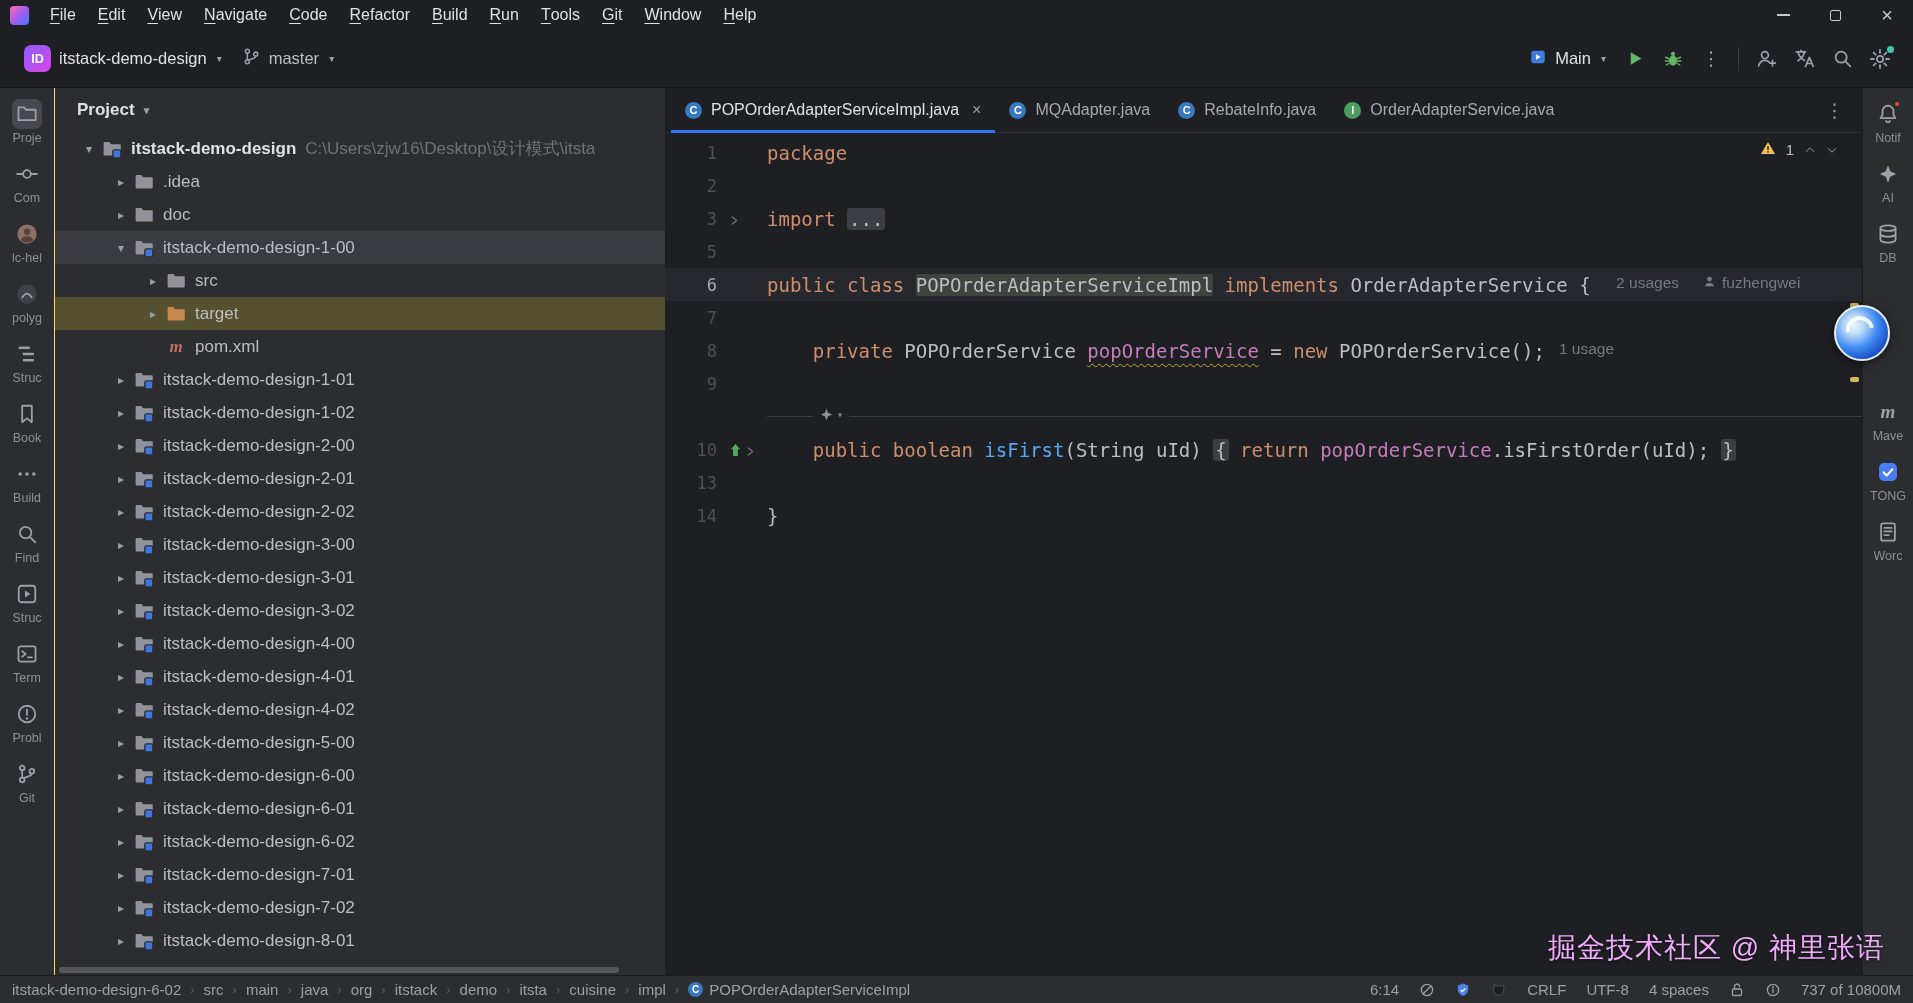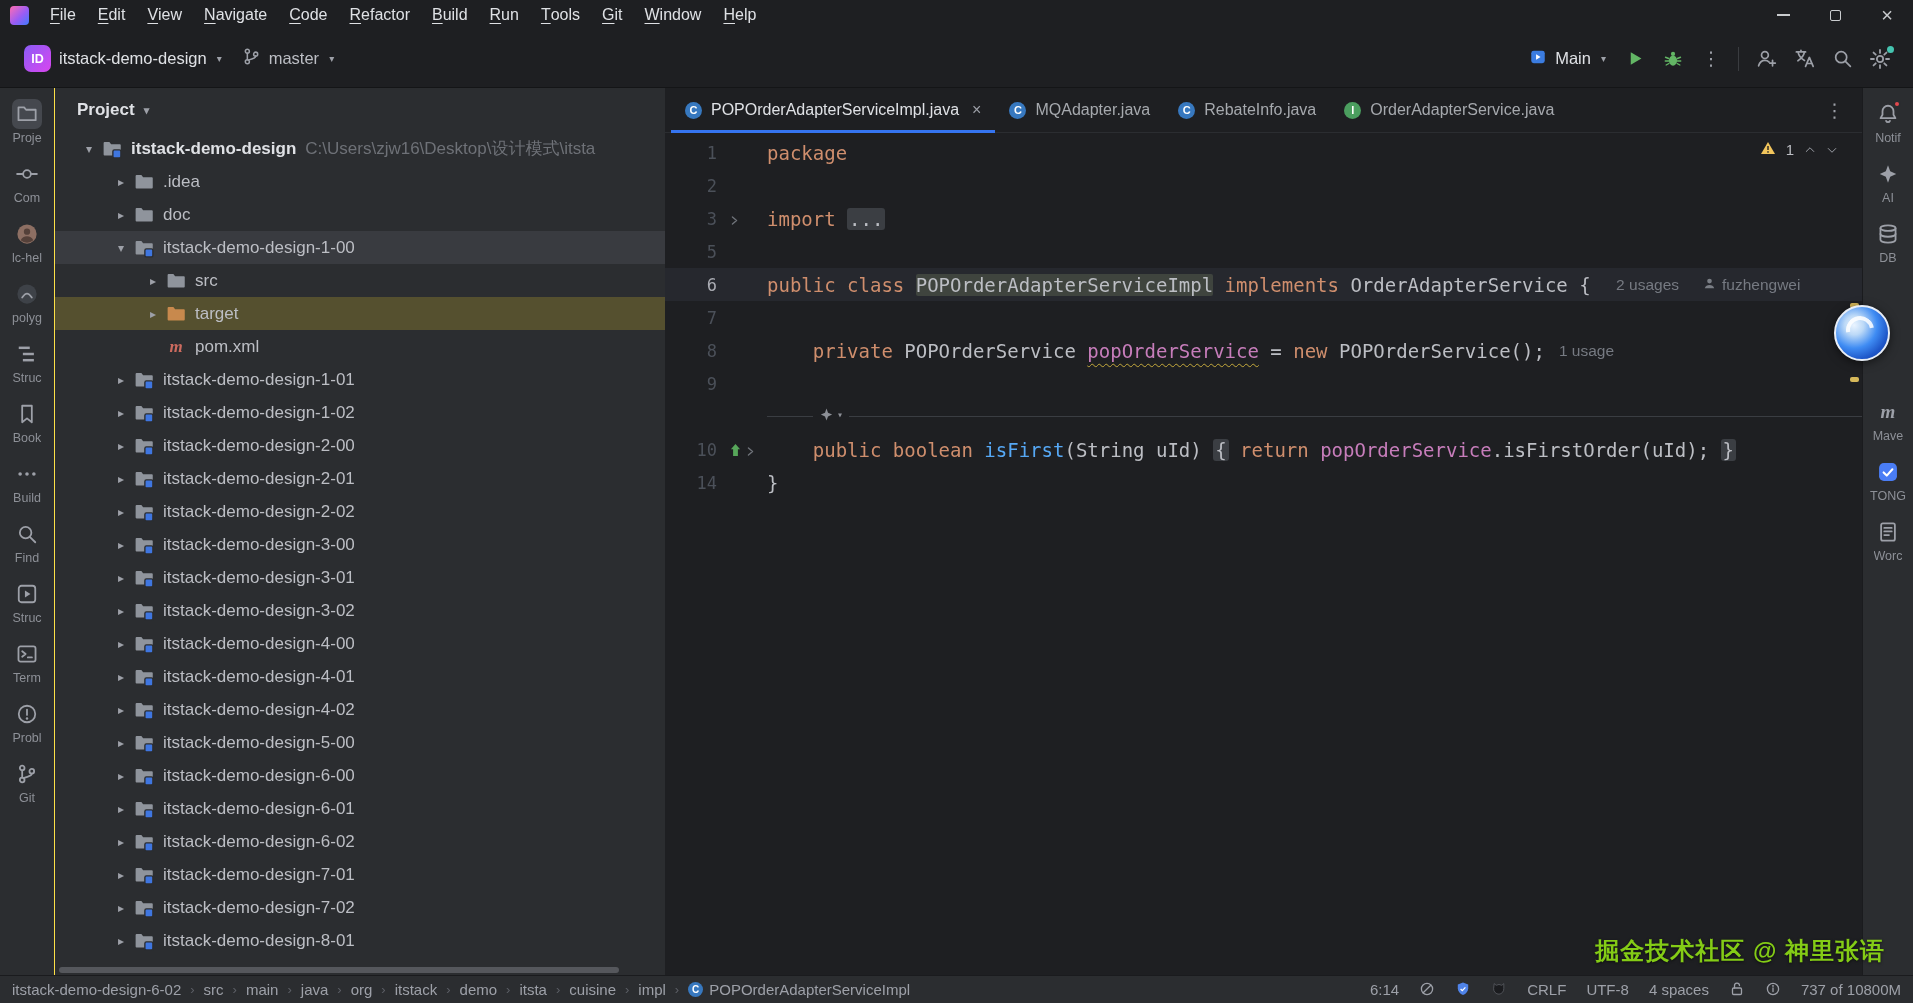--- a/index.html
+++ b/index.html
@@ -71,21 +71,21 @@
   .ficon.class{background:#3778bf}
   .ficon.interface{background:#4b9e5f}
   .ficon.small{width:15px;height:15px;font-size:10px;flex-basis:15px;margin-right:6px}
 
   .editor{flex:1;position:relative;font-family:"DejaVu Sans Mono","Liberation Mono",monospace;font-size:19px;overflow:hidden;padding-top:3px}
   .code-line{display:flex;height:33px;align-items:center;position:relative}
   .code-line.caret-line{background:#26282e}
   .ln{flex:0 0 58px;text-align:right;color:#4b5059;font-size:17px;padding-right:6px}
   .caret-line .ln{color:#a9abb2}
   .gut{flex:0 0 44px;display:flex;align-items:center;gap:3px;padding-left:6px}
-  .ct{white-space:pre;display:flex;align-items:center;min-width:0}
+  .ct{white-space:pre;display:flex;align-items:flex-start;min-width:0}
   .ct span{white-space:pre}
   .tok-kw{color:#cf8e6d}
   .tok-pl{color:#bcbec4}
   .tok-hl{color:#bcbec4;background:#3f443e;border-radius:2px}
   .tok-m{color:#56a8f5}
   .tok-field,.tok-fieldw{color:#c77dbb}
   .tok-fieldw{text-decoration:underline wavy #c4a93c 1px;text-underline-offset:5px}
   .tok-fold{background:#3b3e43;color:#bcbec4;border-radius:3px;padding:0 2px}
   .tok-inlay{font-family:"Liberation Sans",sans-serif;font-size:15.5px;color:#767a82;margin-left:14px}
   .tok-author{font-family:"Liberation Sans",sans-serif;font-size:15.5px;color:#767a82;margin-left:24px;display:inline-flex;align-items:center;gap:6px}
@@ -102,24 +102,24 @@
   .float-logo{position:absolute;left:1834px;top:217px;width:56px;height:56px;border-radius:50%;border:2px solid #e8eef7;z-index:40;
     background:radial-gradient(circle at 35% 35%,#eaf4ff 0%,#bcd9f7 20%,#3f8cf3 48%,#1e56c8 72%,#123c96 100%);
     box-shadow:0 2px 10px rgba(0,0,0,.55)}
   .float-logo::after{content:'';position:absolute;left:10px;top:9px;width:20px;height:20px;border-radius:50%;border:4px solid rgba(255,255,255,.85);border-bottom-color:transparent;border-right-color:transparent;transform:rotate(35deg)}
 
   
   .statusbar{flex:0 0 28px;background:#2b2d30;border-top:1px solid #1a1b1e;display:flex;align-items:center;padding:0 12px;font-size:15px;color:#9da0a8}
   .crumbs{display:flex;align-items:center;gap:9px;min-width:0;overflow:hidden;white-space:nowrap}
   .crumb{display:inline-flex;align-items:center;color:#9da0a8}
   .crumb-sep{color:#5c5f66;font-size:13px}
-  .status-right{margin-left:auto;display:flex;align-items:flex-start;gap:20px;flex-shrink:0}
+  .status-right{margin-left:auto;display:flex;align-items:center;gap:20px;flex-shrink:0}
   .status-item{display:inline-flex;align-items:center}
 
-  .watermark{position:absolute;right:28px;bottom:36px;font-size:24px;font-weight:700;color:#84cc16;letter-spacing:1px;z-index:60;text-shadow:0 1px 3px rgba(0,0,0,.6)}
+  .watermark{position:absolute;right:28px;bottom:36px;font-size:28px;font-weight:400;color:#f0abfc;letter-spacing:1px;z-index:60;text-shadow:0 1px 3px rgba(0,0,0,.6)}
 </style>
 </head>
 <body>
 
 <div class="window">
 
   <header class="menubar">
     <div class="app-logo"></div>
     <nav class="menus" id="menus">
         <div class="menu-item"><u>F</u>ile</div>
@@ -672,20 +672,25 @@
                 <span><svg width="13" height="14" viewBox="0 0 12 14">
                     <path d="M6 1l4.6 5.2H8.4V13H3.6V6.2H1.4z" fill="#57a65a"></path>
                   </svg></span>
                 <span><svg width="11" height="11" viewBox="0 0 16 16">
                     <path d="M5 3l6 5-6 5" fill="none" stroke="#6f737a" stroke-width="2" stroke-linecap="round" stroke-linejoin="round"></path>
                   </svg></span>
               </span>
               <span class="ct"><span class="tok-pl">    </span><span class="tok-kw">public boolean </span><span class="tok-m">isFirst</span><span class="tok-pl">(String uId) </span><span class="tok-fold">{</span><span class="tok-pl"> </span><span class="tok-kw">return </span><span class="tok-field">popOrderService</span><span class="tok-pl">.isFirstOrder(uId); </span><span class="tok-fold">}</span></span>
             </div>
             <div class="code-line">
+              <span class="ln">13</span>
+              <span class="gut"></span>
+              <span class="ct"></span>
+            </div>
+            <div class="code-line">
               <span class="ln">14</span>
               <span class="gut"></span>
               <span class="ct"><span class="tok-pl">}</span></span>
             </div>
           </div>
         <div class="inspect">
           <span id="warn-tri"><svg width="16" height="14" viewBox="0 0 16 14">
                 <path d="M8 1l7 12H1z" fill="#f2c55c"></path>
                 <rect x="7.3" y="5" width="1.4" height="4" fill="#1e1f22"></rect>
                 <rect x="7.3" y="10.2" width="1.4" height="1.5" fill="#1e1f22"></rect>

